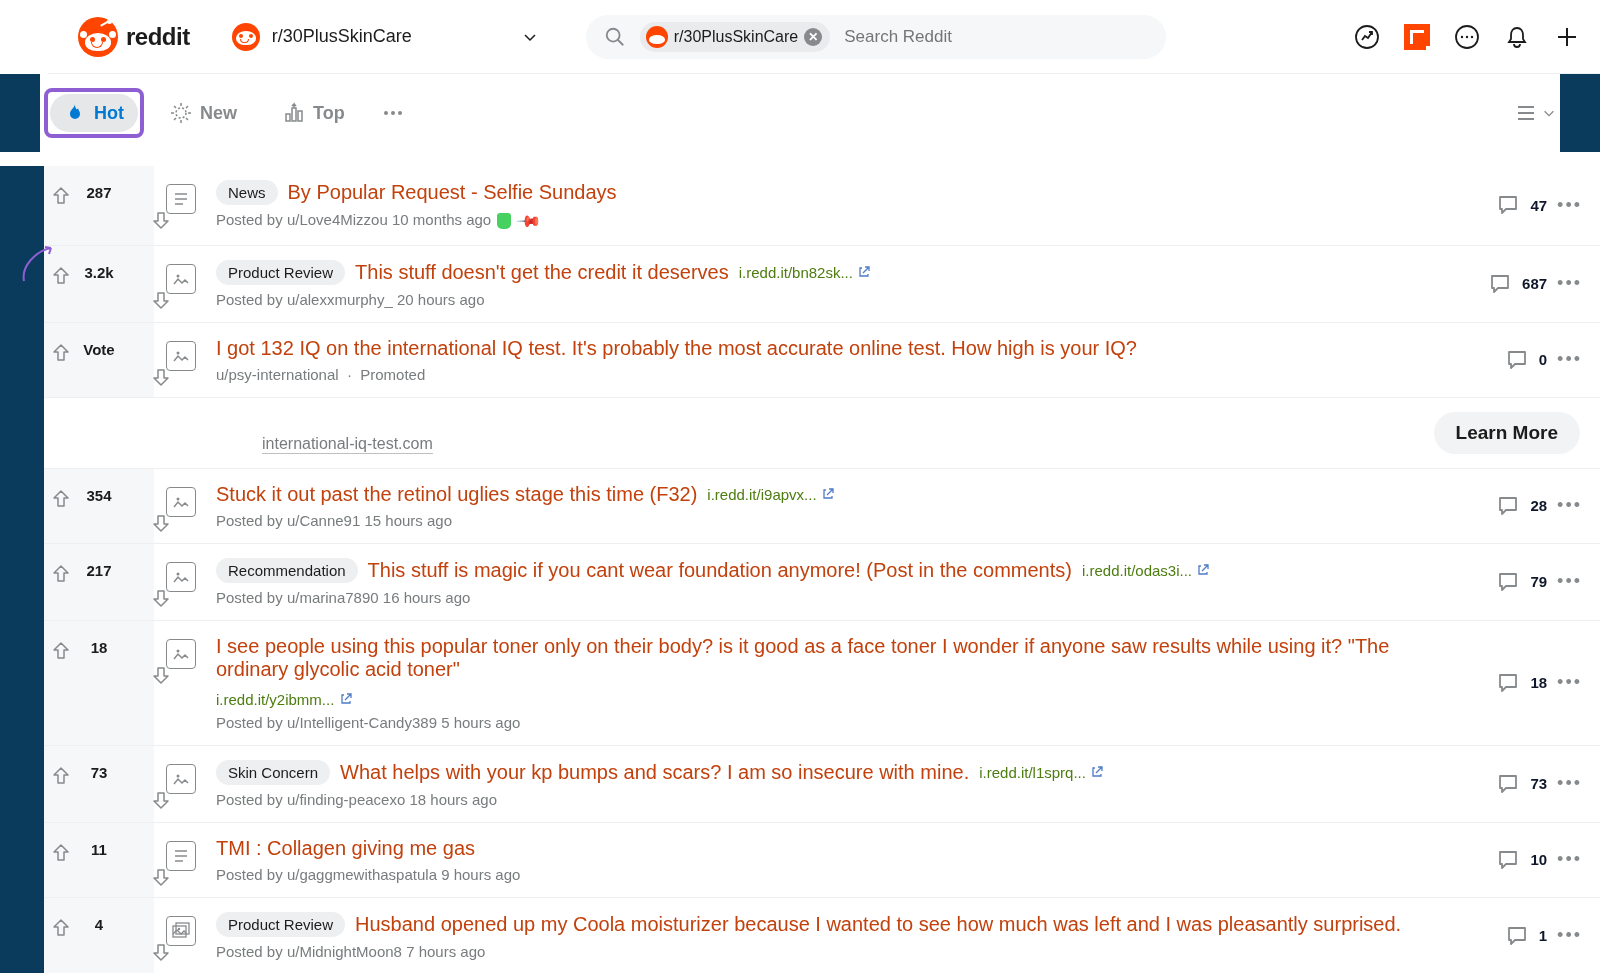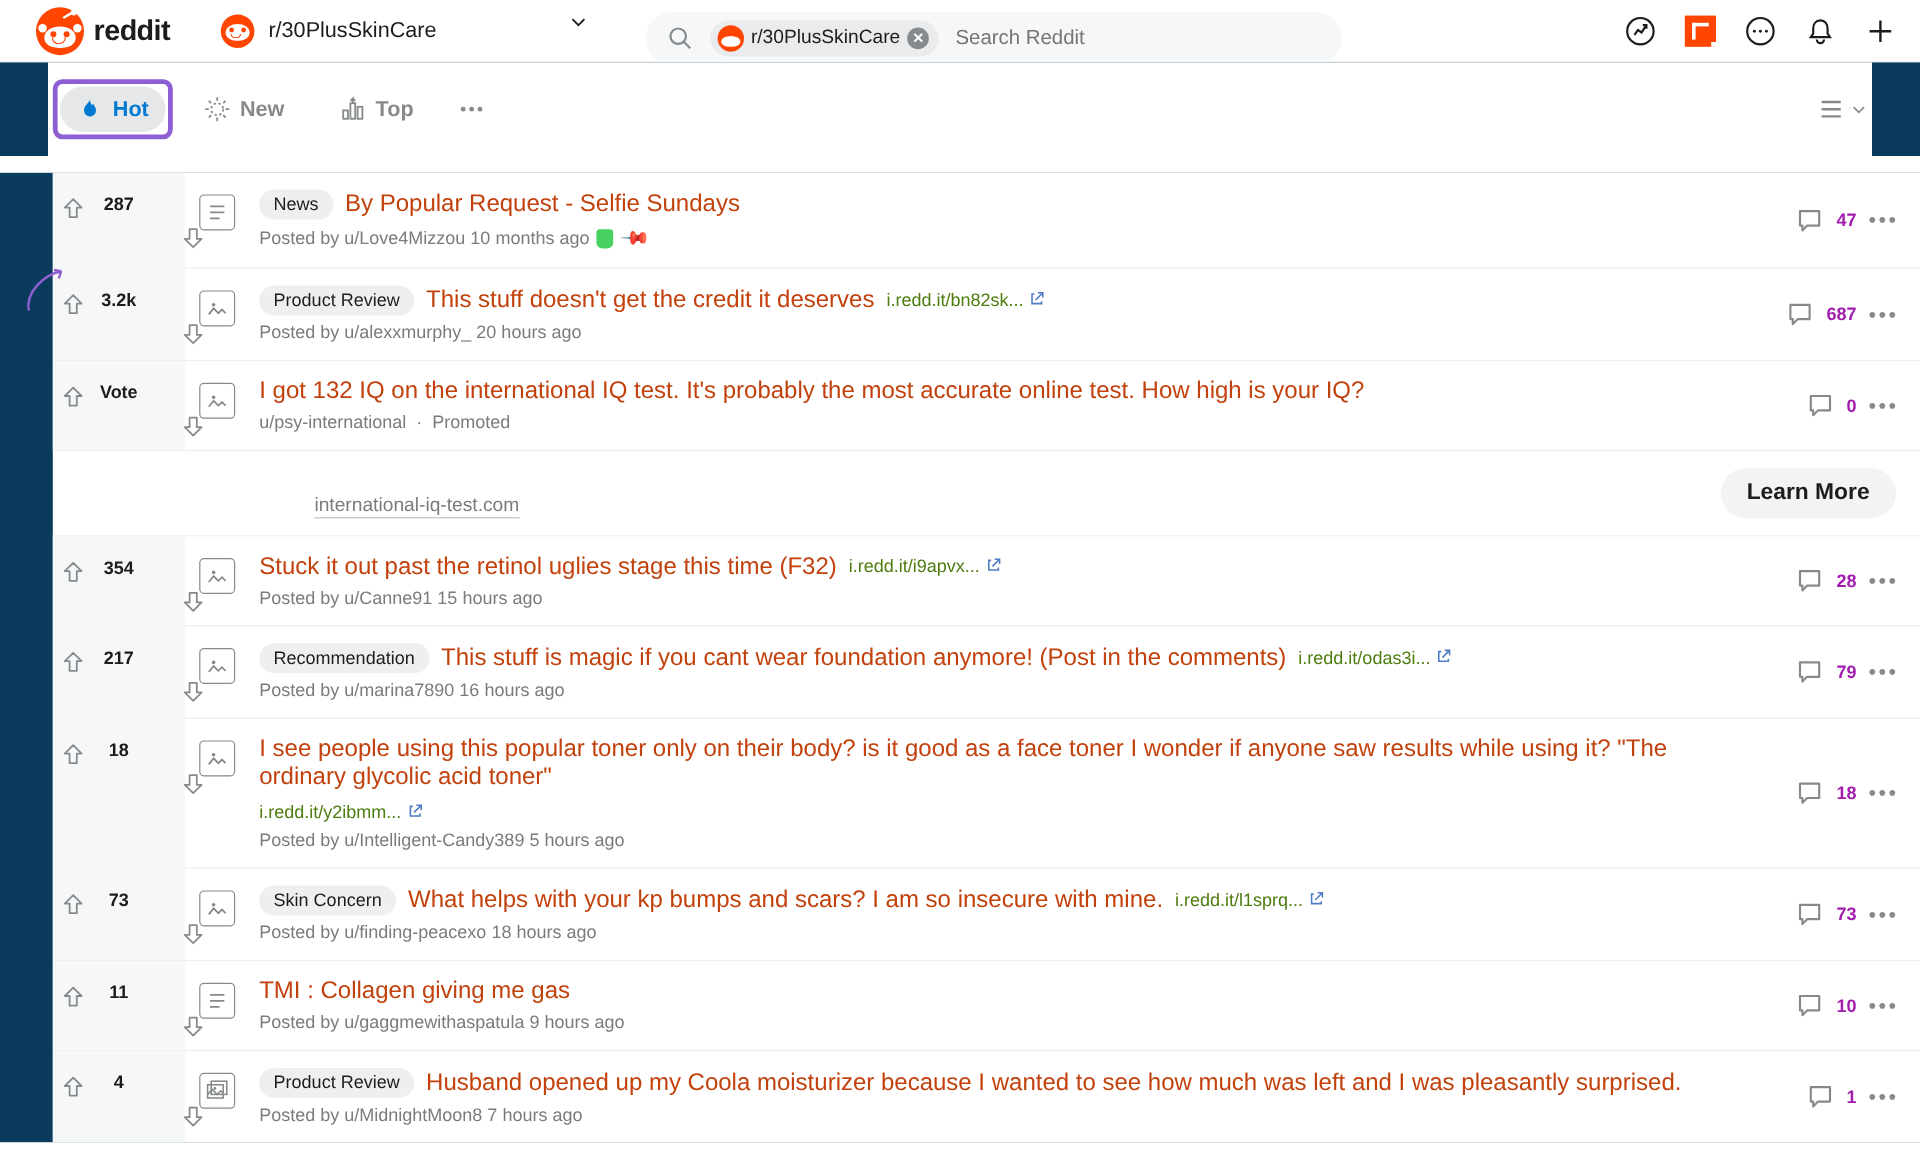--- a/index.html
+++ b/index.html
@@ -1,19 +1,19 @@
 <!DOCTYPE html>
 <html><head>
 <meta charset="utf-8">
 <style>
   * { box-sizing: border-box; margin: 0; padding: 0; }
   body { font-family: -apple-system, BlinkMacSystemFont, "Segoe UI", Arial, sans-serif; background: #fff; color: #1c1c1c; width: 1600px; }
   
   
-  .header { display: flex; padding: 10px 20px 10px 30px; height: 52px; border-bottom: 1px solid #edeff1; }
+  .header { display: flex; align-items: center; padding: 10px 20px 10px 30px; height: 74px; border-bottom: 1px solid #edeff1; margin-left: 48px; }
   .logo-wrap { display: flex; align-items: center; gap: 8px; }
   .logo-circle { width: 40px; height: 40px; background: #ff4500; border-radius: 50%; position: relative; }
   .logo-face { position: absolute; width: 26px; height: 18px; background: #fff; border-radius: 50% 50% 45% 45%; top: 16px; left: 7px; }
   .logo-eye { position: absolute; width: 5px; height: 5px; background: #ff4500; border-radius: 50%; top: 4px; }
   .logo-eye.l { left: 5px; } .logo-eye.r { right: 5px; }
   .logo-mouth { position: absolute; width: 12px; height: 6px; border: 1.5px solid #ff4500; border-top: none; border-radius: 0 0 12px 12px; bottom: 3px; left: 6px; }
   .logo-ant { position: absolute; width: 5px; height: 5px; background: #fff; border-radius: 50%; top: 2px; right: 6px; }
   .logo-ant::before { content:""; position:absolute; width:8px; height:1.5px; background:#fff; transform:rotate(-30deg); left:-7px; top:4px; }
   .logo-ear { position: absolute; width: 7px; height: 7px; background: #fff; border-radius: 50%; top: 14px; }
   .logo-ear.l { left: 2px; } .logo-ear.r { right: 2px; }
@@ -64,21 +64,21 @@
   .title-line { display: flex; align-items: center; flex-wrap: wrap; gap: 10px; }
   .flair { background: #edeff1; border-radius: 999px; padding: 4px 12px; font-size: 15px; font-weight: 400; }
   .post-title { font-size: 20px; font-weight: 400; color: #c2410c; }
   .ext-link { font-size: 15px; color: #4d7c0f; }
   .byline { font-size: 15px; color: #787c7e; margin-top: 6px; }
   .byline .auth { color: #787c7e; }
   .shield { display:inline-block; width:14px; height:16px; background:#46d160; border-radius:3px 3px 5px 5px; margin-left:6px; vertical-align:middle; }
   .pin { display:inline-block; color:#46d160; margin-left:8px; font-size:16px; transform:rotate(45deg); vertical-align:middle; }
   .meta-col { display: flex; align-items: center; gap: 10px; padding: 0 18px; min-width: 140px; justify-content: flex-end; }
   .comment-ic { width: 24px; height: 24px; color:#878a8c; }
-  .comment-count { font-size: 15px; font-weight: 700; color: #a21caf; }
+  .comment-count { font-size: 15px; font-weight: 700; color: #0f172a; }
   .opts { color: #878a8c; font-size: 18px; letter-spacing: 2px; }
   
   
   .promo-footer { display: flex; align-items: flex-end; border-top: 1px solid #edeff1; padding: 14px 20px 14px 218px; }
   .promo-domain { font-size: 16px; color: #787c7e; border-bottom: 1px solid #c0c0c0; }
   .learn-btn { margin-left: auto; background: #f2f3f4; border-radius: 999px; padding: 10px 22px; font-size: 19px; font-weight: 700; }
   
   svg { display: block; }
 </style>
 </head>

